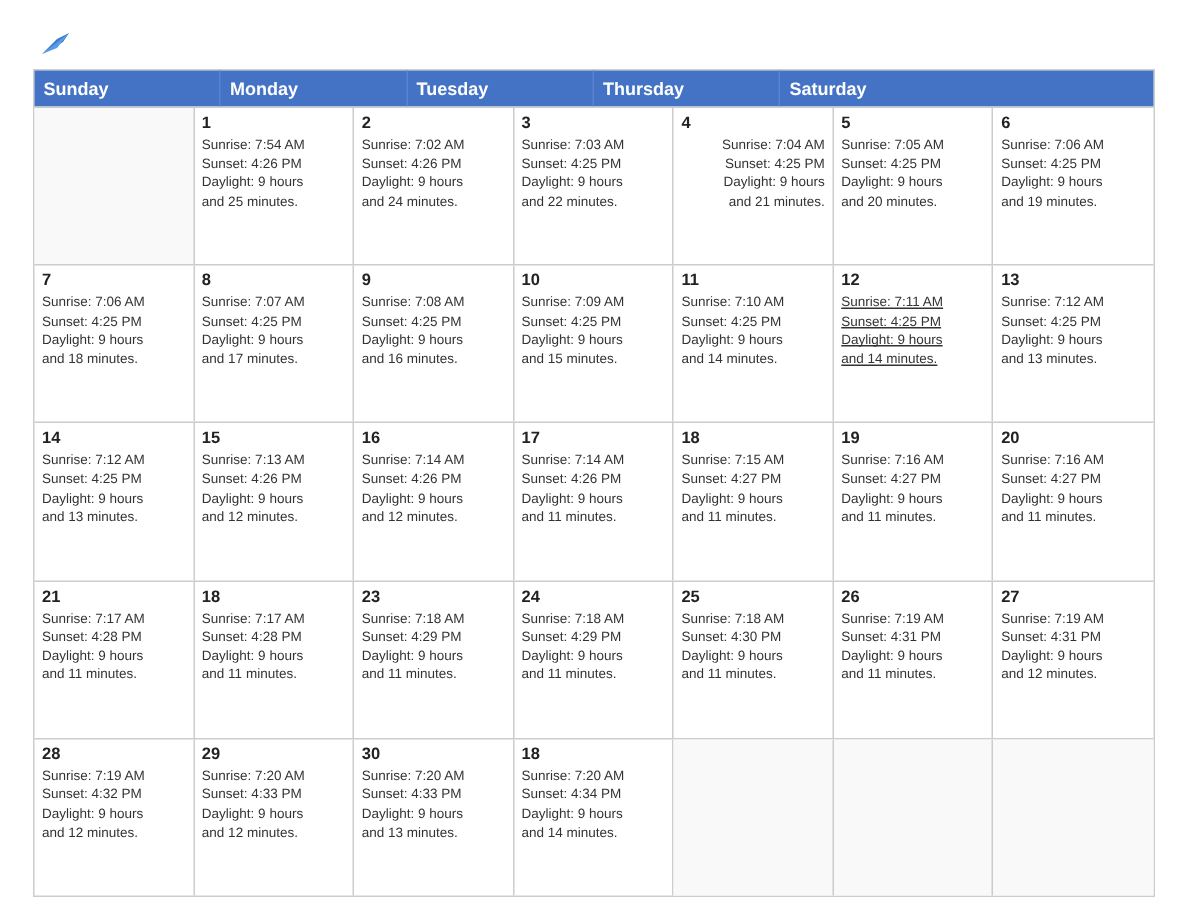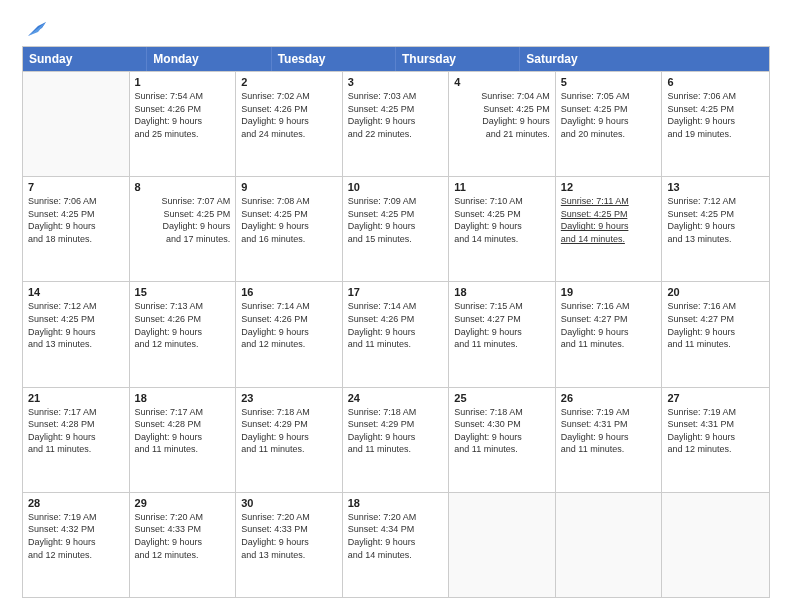--- a/index.html
+++ b/index.html
@@ -188,21 +188,21 @@
         <div class="cal-week">
           <div class="cal-cell">
             <span class="day-num">7</span>
             <div class="info" style="white-space: pre-line;">Sunrise: 7:06 AM
 Sunset: 4:25 PM
 Daylight: 9 hours
 and 18 minutes.</div>
           </div>
           <div class="cal-cell">
             <span class="day-num">8</span>
-            <div class="info" style="white-space: pre-line; text-align: right;">Sunrise: 7:07 AM
+            <div class="info" style="white-space: pre-line;">Sunrise: 7:07 AM
 Sunset: 4:25 PM
 Daylight: 9 hours
 and 17 minutes.</div>
           </div>
           <div class="cal-cell">
             <span class="day-num">9</span>
             <div class="info" style="white-space: pre-line;">Sunrise: 7:08 AM
 Sunset: 4:25 PM
 Daylight: 9 hours
 and 16 minutes.</div>

